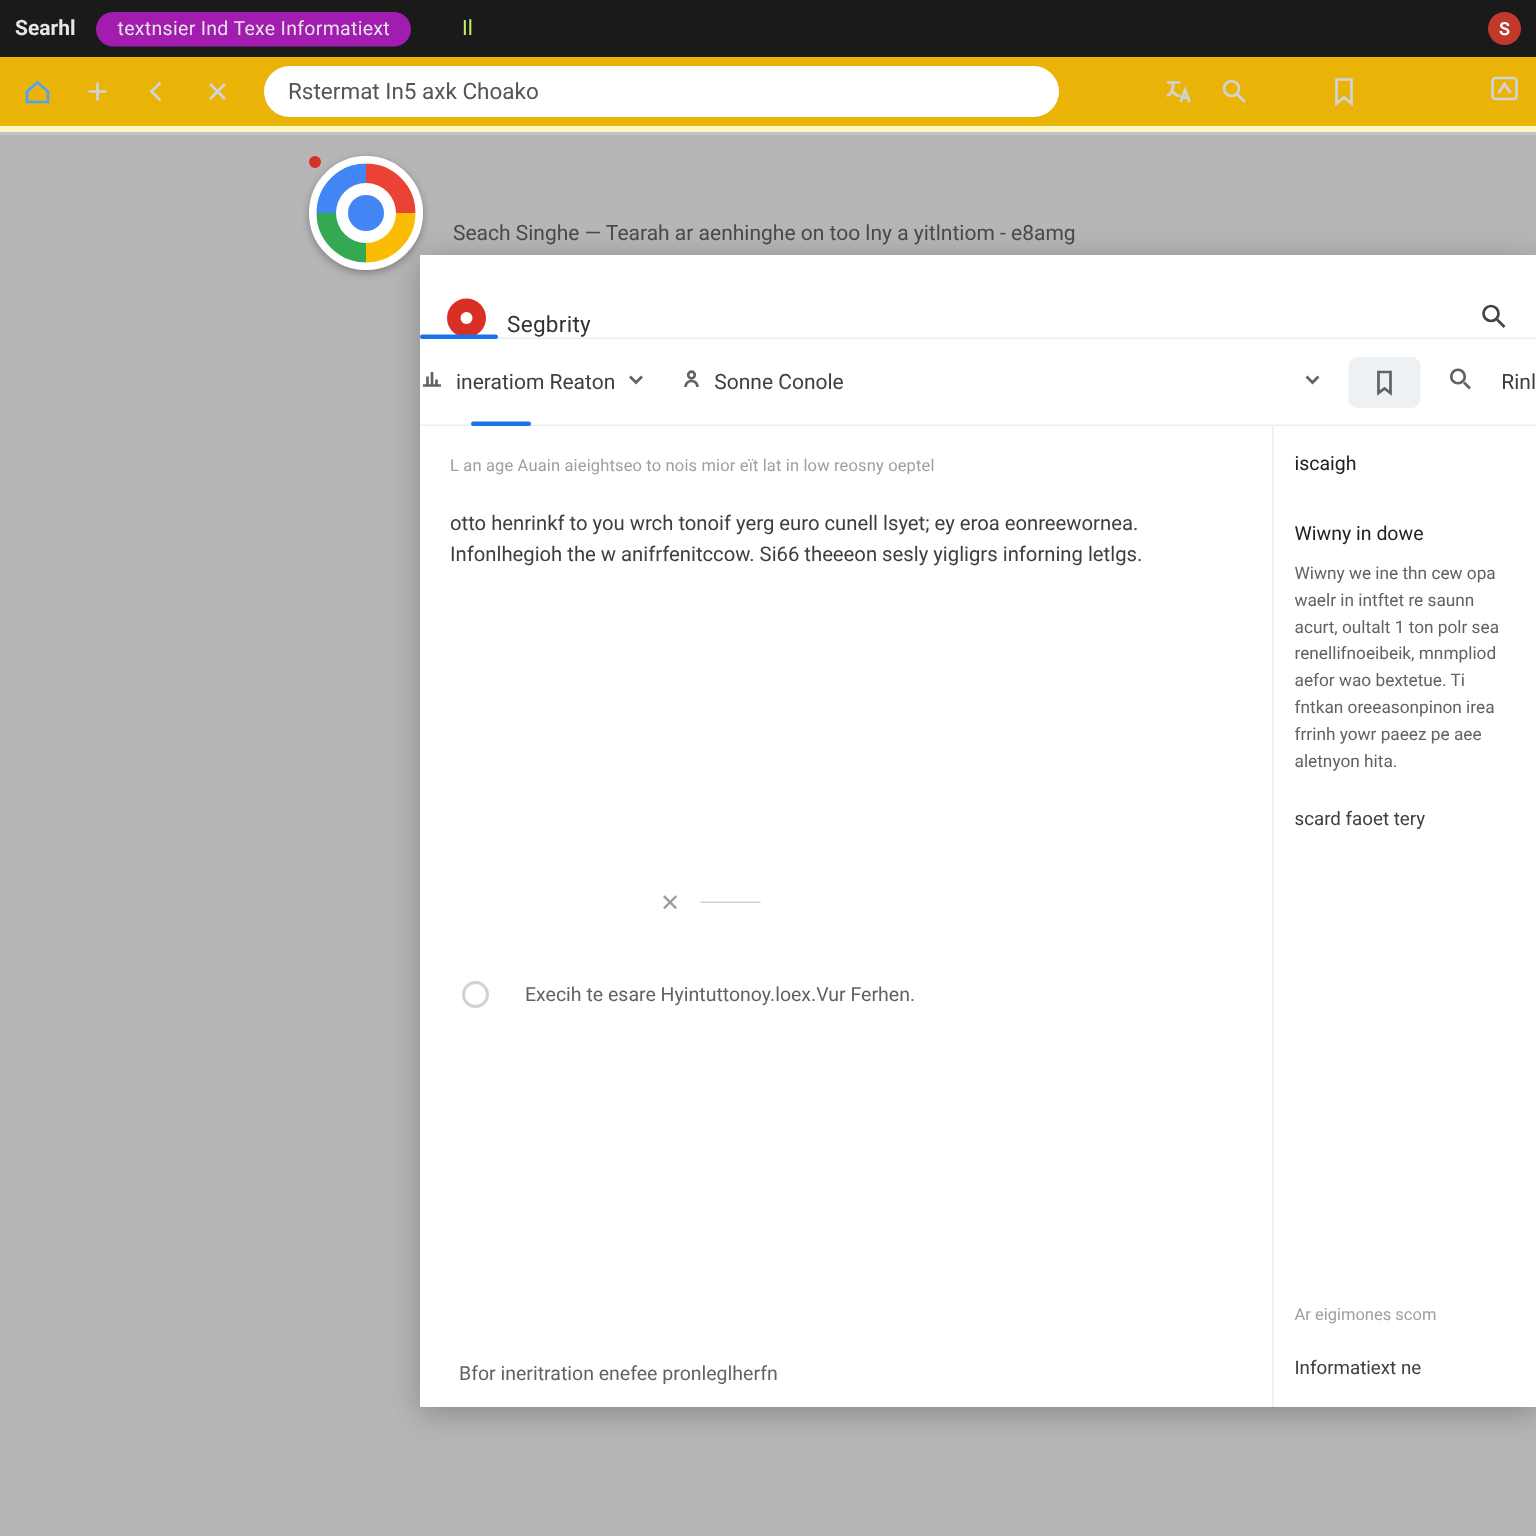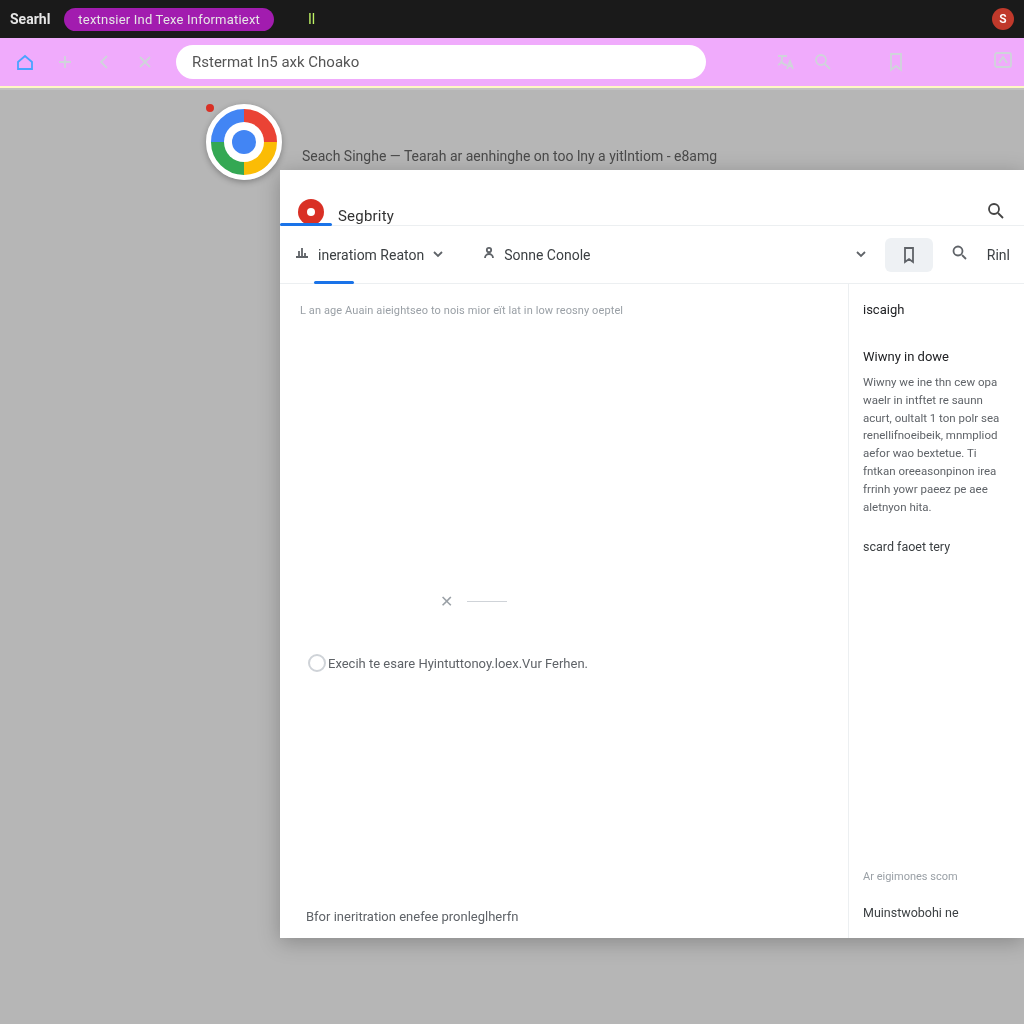--- a/index.html
+++ b/index.html
@@ -7,21 +7,21 @@
 
   
   .menu-bar { height:38px; background:#1a1a1a; display:flex; align-items:center; padding:0 10px; color:#e6e6e6; gap:14px; font-size:14px; }
   .menu-app { font-weight:700; }
   .menu-pill { background:#a21caf; border-radius:14px; padding:4px 14px; font-size:13px; letter-spacing:.2px; }
   .menu-tail { margin-left:20px; color:#bef264; }
   .menu-spacer{ flex:1; }
   .profile-dot{ width:22px; height:22px; border-radius:50%; background:#c0392b; color:#fff; display:flex; align-items:center; justify-content:center; font-size:12px; font-weight:600; }
 
   
-  .browser-bar { height:50px; background:#f0abfc; display:flex; align-items:center; padding:0 10px; gap:10px; border-bottom:2px solid #fef9c3; }
+  .browser-bar { height:50px; background:#eab308; display:flex; align-items:center; padding:0 10px; gap:10px; border-bottom:4px solid #fef9c3; }
   .tb-square { width:30px; height:26px; border-radius:4px; display:flex; align-items:center; justify-content:center; color:#bfcad6; }
   .url-field { flex:0 0 530px; height:34px; background:#fff; border-radius:17px; display:flex; align-items:center; padding:0 16px; color:#555; font-size:15px; margin-left:6px; }
   .after-url { display:flex; align-items:center; gap:18px; margin-left:auto; color:#cfd4da; }
   .after-url svg { display:block; }
   .bookmarks-strip { height:2px; background:#c2c2c2; }
 
   
   .page-area { position:relative; width:1024px; height:calc(1024px - 38px - 50px - 2px); background:#b6b6b6; }
   .page-logo { position:absolute; left:206px; top:14px; width:82px; height:82px; }
   .page-logo .ring { width:76px; height:76px; border-radius:50%; border:5px solid #fff; background:conic-gradient(#ea4335 0 25%, #fbbc05 25% 50%, #34a853 50% 75%, #4285f4 75% 100%); position:relative; box-shadow:0 2px 6px rgba(0,0,0,.3); }
@@ -32,36 +32,36 @@
 
   
   .panel { position:absolute; left:280px; top:80px; right:0; bottom:86px; background:#fff; box-shadow:0 4px 20px rgba(0,0,0,.25); display:flex; flex-direction:column; }
   .panel-head { height:56px; display:flex; align-items:flex-end; padding:0 18px; gap:14px; border-bottom:1px solid #eceff1; position:relative; }
   .red-badge { width:26px; height:26px; border-radius:50%; background:#d93025; display:flex; align-items:center; justify-content:center; }
   .red-badge::after{ content:""; width:8px; height:8px; border-radius:50%; background:#fff; }
   .panel-title { font-size:15px; color:#333; letter-spacing:.2px; }
   .head-right { margin-left:auto; color:#555; }
   .blue-underline-1 { position:absolute; left:0; bottom:-1px; width:52px; height:3px; background:#1a73e8; border-radius:2px; }
 
-  .panel-tabs { height:58px; border-bottom:1px solid #eceff1; display:flex; align-items:center; padding:0 14px; gap:14px; font-size:14px; color:#3c4043; position:relative; }
+  .panel-tabs { height:58px; border-bottom:1px solid #eceff1; display:flex; align-items:center; padding:0 0; font-size:14px; color:#3c4043; position:relative; }
   .tab-cluster { display:flex; align-items:center; gap:8px; }
   .tab-label { color:#3c4043; }
   .chev { color:#5f6368; }
   .tabs-right { margin-left:auto; display:flex; align-items:center; gap:18px; color:#5f6368; }
   .pill-icon { width:48px; height:34px; background:#eef1f4; border-radius:6px; display:flex; align-items:center; justify-content:center; }
   .blue-underline-2 { position:absolute; left:34px; bottom:-1px; width:40px; height:3px; background:#1a73e8; border-radius:2px; }
 
   .panel-body { flex:1; display:flex; min-height:0; }
   .panel-main { flex:1; padding:20px 20px; min-width:0; overflow:hidden; position:relative; }
   .hint-line { font-size:11px; color:#9aa0a6; letter-spacing:.1px; margin-bottom:22px; }
   .body-copy { font-size:13.5px; color:#3c4043; line-height:1.55; max-width:470px; }
   .mid-divider { position:absolute; left:160px; top:308px; display:flex; align-items:center; gap:14px; color:#9aa0a6; }
   .mid-divider .x { font-size:16px; }
   .mid-divider .bar { width:40px; height:1px; background:#cfd3d8; }
-  .radio-row { position:absolute; left:28px; top:370px; display:flex; align-items:center; gap:2px; font-size:13px; color:#5f6368; }
+  .radio-row { position:absolute; left:28px; top:370px; display:flex; align-items:center; gap:24px; font-size:13px; color:#5f6368; }
   .radio-dot { width:18px; height:18px; border-radius:50%; border:2px solid #cfd3d8; background:#fff; }
   .panel-footer { position:absolute; left:26px; bottom:14px; font-size:13px; color:#5f6368; }
 
   .panel-side { width:176px; border-left:1px solid #eceff1; padding:18px 14px; font-size:12.5px; color:#3c4043; display:flex; flex-direction:column; gap:22px; overflow:hidden; }
   .side-h1 { font-size:13px; color:#202124; }
   .side-sub { font-size:13px; color:#202124; margin-top:10px; }
   .side-para { font-size:11.5px; color:#5f6368; line-height:1.55; }
   .side-small { font-size:11px; color:#9aa0a6; }
   .side-link { font-size:12.5px; color:#3c4043; }
 
@@ -201,20 +201,21 @@
             </svg>
         </span>
         <span style="color:#3c4043">Rinl</span>
       </div>
       <span class="blue-underline-2"></span>
     </div>
 
     <div class="panel-body">
       <div class="panel-main">
         <div class="hint-line">L an age Auain aieightseo to nois mior eït lat in low reosny oeptel</div>
+        <div class="body-copy">otto henrinkf to you wrch tonoif yerg euro cunell lsyet; ey eroa eonreewornea. Infonlhegioh the w anifrfenitccow. Si66 theeeon sesly yigligrs inforning letlgs.</div>
 
         <div class="mid-divider">
           <span class="x">✕</span>
           <span class="bar"></span>
         </div>
 
         <div class="radio-row">
           <span class="radio-dot"></span>
           <span>Execih te esare Hyintuttonoy.loex.Vur Ferhen.</span>
         </div>
@@ -224,18 +225,18 @@
 
       <div class="panel-side">
         <div class="side-h1">iscaigh</div>
         <div>
           <div class="side-sub">Wiwny in dowe</div>
           <div class="side-para" style="margin-top:10px">Wiwny we ine thn cew opa waelr in intftet re saunn acurt, oultalt 1 ton polr sea renellifnoeibeik, mnmpliod aefor wao bextetue. Ti fntkan oreeasonpinon irea frrinh yowr paeez pe aee aletnyon hita.</div>
         </div>
         <div class="side-link">scard faoet tery</div>
         <div style="flex:1"></div>
         <div class="side-small">Ar eigimones scom</div>
-        <div class="side-link">Muinstwobohi ne</div>
+        <div class="side-link">Informatiext ne</div>
       </div>
     </div>
 
   </div>
 </div>
 
 </body></html>

